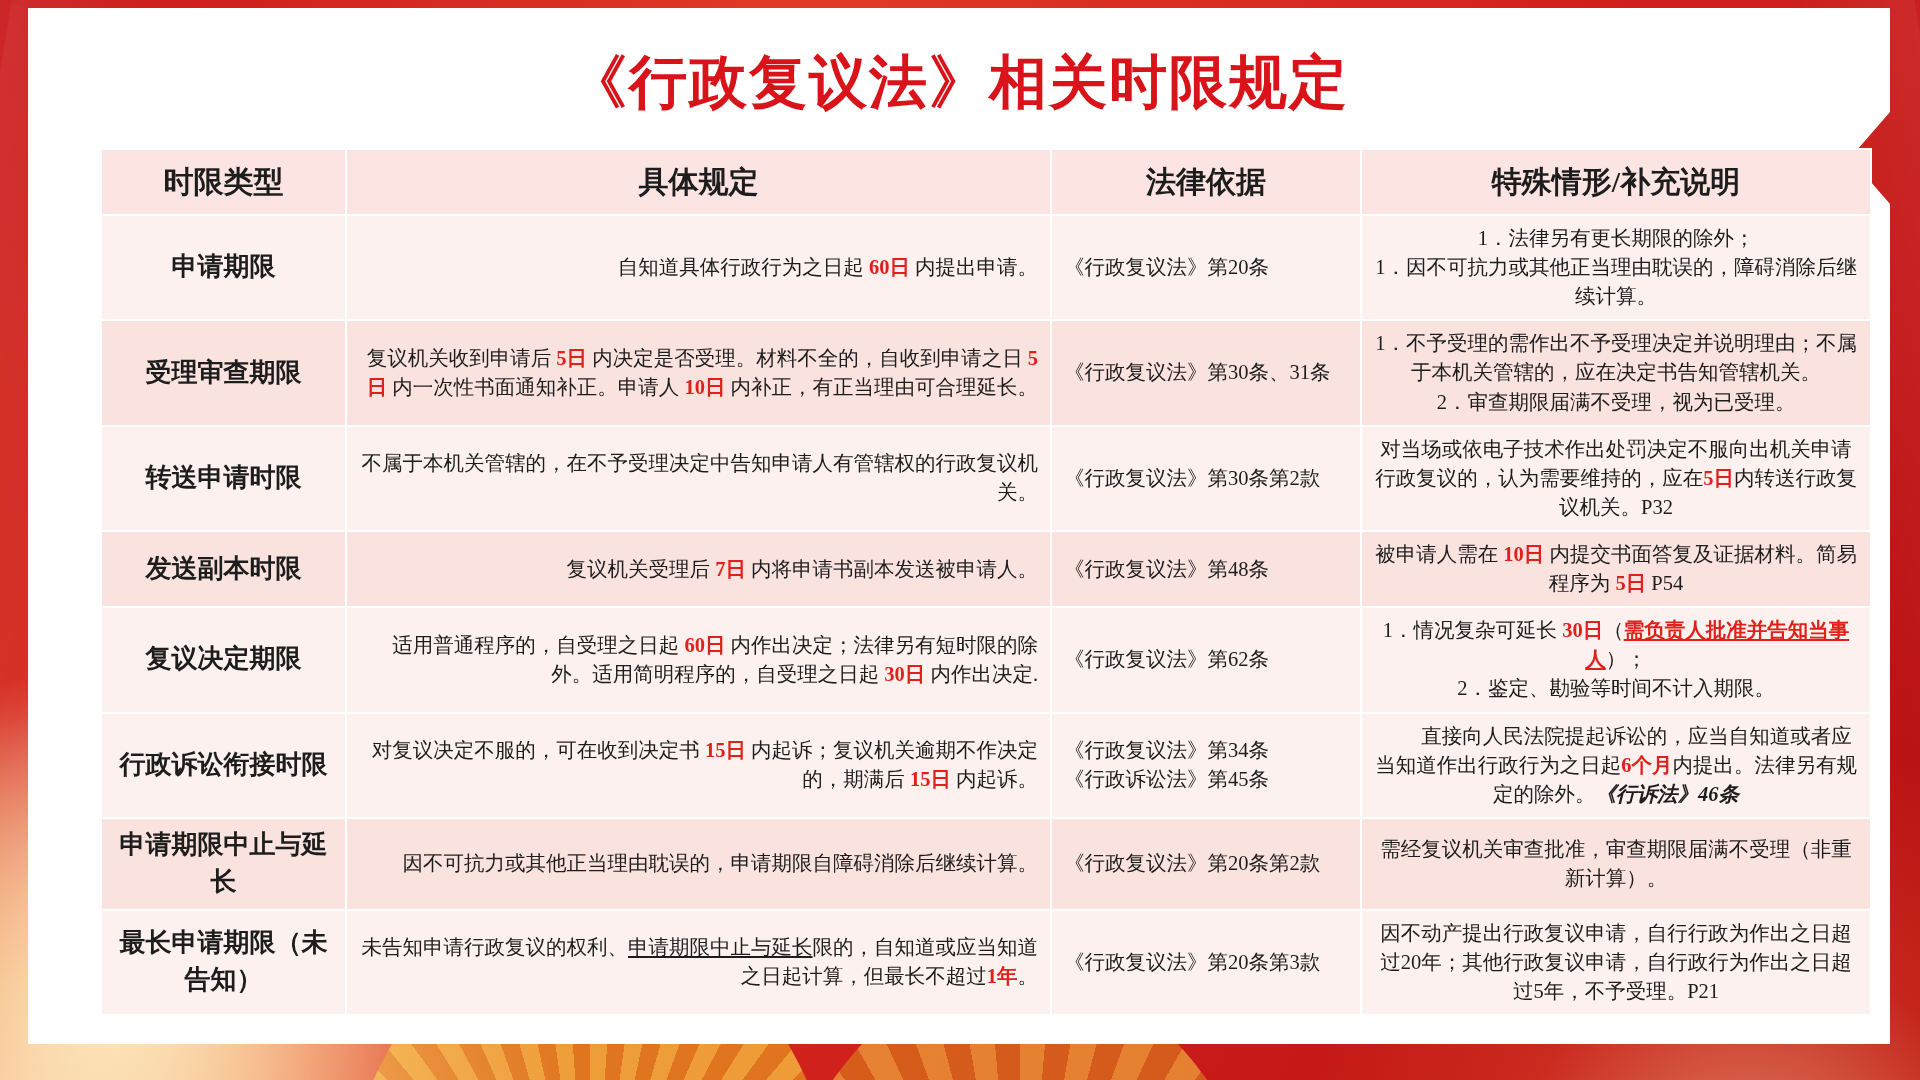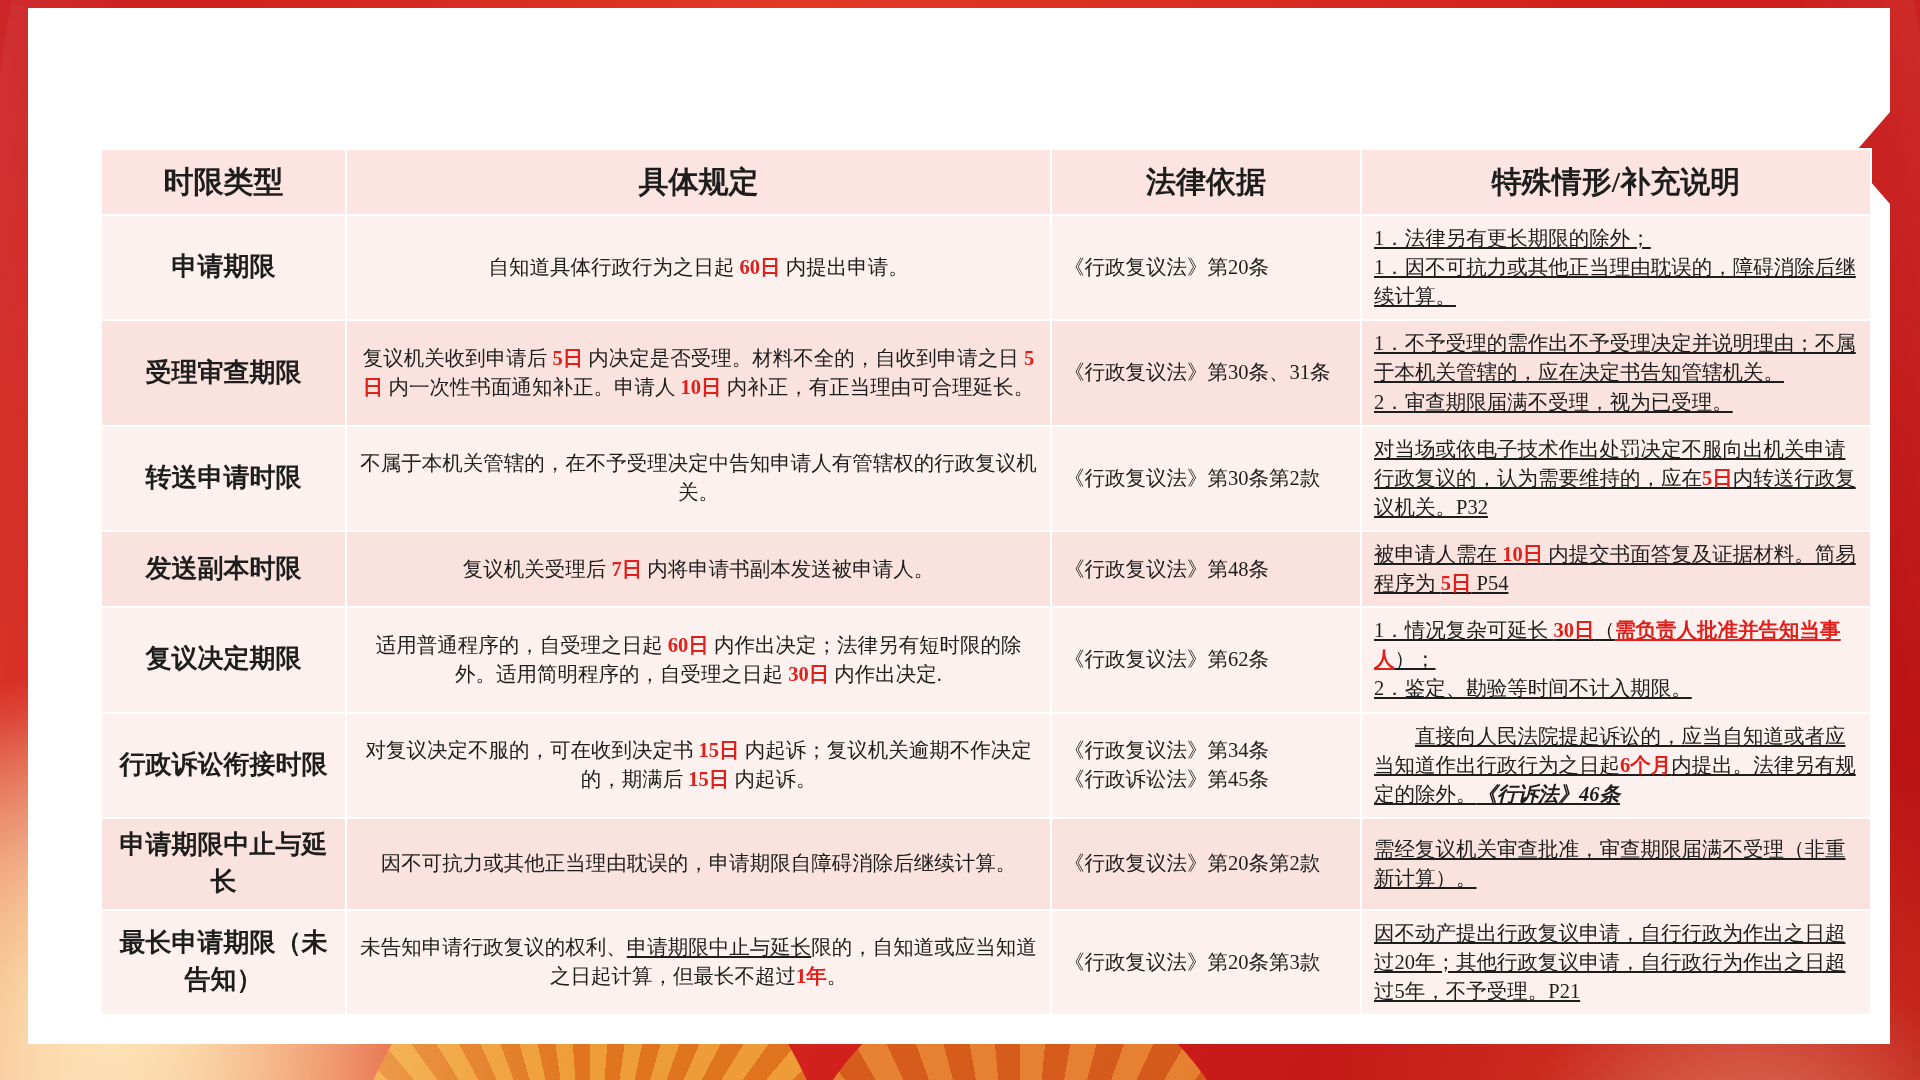--- a/index.html
+++ b/index.html
@@ -121,23 +121,23 @@
     padding: 6px 10px;
   }
   tbody tr.odd td { background: #fdf1ef; }
   tbody tr.even td { background: #fae2de; }
 
   td.type {
     text-align: center;
     font-weight: bold;
     font-size: 26px;
   }
-  td.rule { text-align: center; }
+  td.rule { text-align: right; }
   td.law { text-align: left; }
-  td.note { text-align: left; text-decoration: underline; }
+  td.note { text-align: center; }
 
   .num { color: #e0201a; font-weight: bold; }
   .u { text-decoration: underline; }
   .bi { font-style: italic; font-weight: bold; }
   .ind { display:inline-block; width: 2em; }
 </style>
 </head>
 <body>
 
 <div id="stage">
@@ -150,20 +150,23 @@
   <div class="ribbon r5"></div>
   <div class="glow-br"></div>
   <div class="fan2"></div>
   <div class="fan"></div>
   <div class="glow-bl"></div>
 
   <div class="sheet"></div>
 
   <div class="sheet-inner">
 
+    <div class="doc-title">
+      <span class="mark">《行政复议法》</span><span>相关时限规定</span>
+    </div>
 
     <table class="tbl">
       <colgroup>
         <col class="c1">
           <col class="c2">
           <col class="c3">
           <col class="c4">
       </colgroup>
       <thead>
         <tr>

